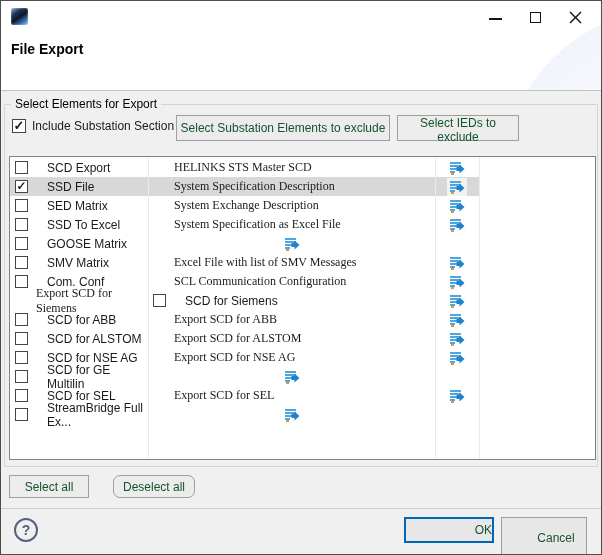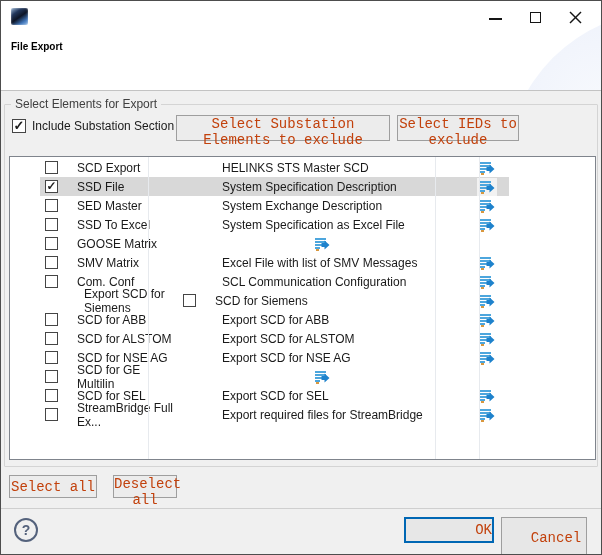--- a/index.html
+++ b/index.html
@@ -25,75 +25,75 @@
   .app-icon {
     position:absolute; left:10px; top:7px; width:17px; height:17px; border-radius:2px;
     background: linear-gradient(145deg,#9db8d6 0%, #22375c 28%, #0d1526 52%, #3f74b8 78%, #9cc2ea 100%);
     box-shadow: inset 0 0 2px rgba(255,255,255,.6);
   }
   .win-controls { position:absolute; right:6px; top:0; height:32px; display:flex; }
   .wc { width:40px; height:32px; display:flex; align-items:center; justify-content:center; cursor:default; }
   .min-glyph { width:13px; height:2px; background:#151515; margin-top:4px; }
   .max-glyph { width:11px; height:11px; border:1.5px solid #151515; background:transparent; }
   .x-glyph { width:13px; height:13px; }
-  .dlg-title { position:absolute; left:10px; top:40px; font-size:10px; font-weight:bold; color:#000; }
+  .dlg-title { position:absolute; left:10px; top:40px; font-size:14px; font-weight:bold; color:#000; }
 
   
   .content { position:absolute; left:0; top:91px; width:600px; height:462px; background:#f0f0f0; }
 
   .groupbox {
     position:absolute; left:3px; top:12px; width:594px; height:363px;
     border:1px solid #d4d4d4; border-radius:1px;
   }
   .group-label {
-    position:absolute; left:6px; top:-8px; background:#f0f0f0; padding:0 4px; color:#404040;
+    position:absolute; left:6px; top:-8px; background:#f0f0f0; padding:0 4px; color:#000000;
   }
 
   .cb {
     display:inline-flex; align-items:center; justify-content:center;
     width:14px; height:14px; background:#fff; border:1px solid #454545; flex:0 0 auto;
   }
   .cb .check { font-size:13px; line-height:12px; color:#1c1c1c; font-weight:bold; }
 
   .include-row {
     position:absolute; left:11px; top:27px; display:flex; align-items:center; gap:6px;
   }
 
   .btn {
-    font-family:Liberation Mono, monospace; font-size:14px; color:#c2410c;
+    font-family:Liberation Sans, sans-serif; font-size:12px; color:#14532d;
     background:#ececec; border:1px solid #9e9e9e; cursor:default;
   }
   .btn-excl-sub { position:absolute; left:175px; top:23px; width:214px; height:26px; }
   .btn-excl-ied { position:absolute; left:396px; top:23px; width:122px; height:26px; }
 
   
   .table {
     position:absolute; left:8px; top:64px; width:587px; height:304px;
     background:#ffffff; border:1px solid #7f848c; overflow:hidden;
   }
   .col-line { position:absolute; top:0; bottom:0; width:1px; background:#e7eaee; z-index:3; pointer-events:none; }
   .l1 { left:138px; } .l2 { left:425px; } .l3 { left:469px; }
   .rows { position:absolute; left:0; top:1px; right:0; }
   .trow {
     position:relative; display:grid; grid-template-columns:138px 287px 44px 1fr;
-    height:19px; align-items:center; z-index:1;margin-left:30px;
+    height:19px; align-items:center; z-index:1;
   }
   .cell { height:19px; display:flex; align-items:center; }
   .c-name { padding-left:5px; gap:19px; }
   .row-cb { width:13px; height:13px; }
   .row-cb .check { font-size:12px; line-height:11px; }
-  .c-desc { padding-left:44px; }
+  .c-desc { padding-left:26px;font-family:Liberation Serif, serif; }
   .c-icon { justify-content:center; }
   .icon-wrap { display:flex; align-items:center; justify-content:center; width:20px; height:18px; }
   .trow.selected .c-name, .trow.selected .c-desc, .trow.selected .c-icon { background:#d8d8d8; }
   .trow.selected .icon-wrap { background:#f2f2f2; }
 
   
-  .btn-select-all   { position:absolute; left:8px;   top:383px; width:88px; height:23px; }
-  .btn-deselect-all { position:absolute; left:112px; top:383px; width:64px; height:23px; }
+  .btn-select-all   { position:absolute; left:8px;   top:383px; width:80px; height:23px; }
+  .btn-deselect-all { position:absolute; left:112px; top:383px; width:82px; height:23px;border-radius:7px; }
 
   .footer-sep { position:absolute; left:0; top:416px; width:600px; height:1px; background:#cfcfcf; }
 
   .help-btn {
     position:absolute; left:13px; top:426px; width:24px; height:24px; border-radius:50%;
     border:2px solid #54627c; color:#54627c; display:flex; align-items:center; justify-content:center;
     font-size:14px; font-weight:bold; background:transparent; cursor:default;
   }
   .btn-ok {
     position:absolute; left:403px; top:425px; width:90px; height:26px;
@@ -195,21 +195,21 @@
         </svg>
       </span>
     </div>
     <div class="cell c-empty"></div>
   </div>
           <div class="trow">
     <div class="cell c-name">
       <span class="cb row-cb">
         <span class="check"></span>
       </span>
-      <span>SED Master</span>
+      <span>SED Matrix</span>
     </div>
     <div class="cell c-desc">
       <span>System Exchange Description</span>
     </div>
     <div class="cell c-icon">
       <span class="icon-wrap">
         <svg width="16" height="16" viewBox="0 0 16 16">
           <rect x="1" y="2" width="11" height="2" fill="#4da6dd"></rect>
           <rect x="1" y="5" width="11" height="2" fill="#4da6dd"></rect>
           <rect x="1" y="8" width="7" height="2" fill="#4da6dd"></rect>
@@ -454,23 +454,20 @@
       </span>
     </div>
     <div class="cell c-empty"></div>
   </div>
           <div class="trow">
     <div class="cell c-name">
       <span class="cb row-cb">
         <span class="check"></span>
       </span>
       <span>StreamBridge Full Ex...</span>
-    </div>
-    <div class="cell c-desc">
-      <span>Export required files for StreamBridge</span>
     </div>
     <div class="cell c-icon">
       <span class="icon-wrap">
         <svg width="16" height="16" viewBox="0 0 16 16">
           <rect x="1" y="2" width="11" height="2" fill="#4da6dd"></rect>
           <rect x="1" y="5" width="11" height="2" fill="#4da6dd"></rect>
           <rect x="1" y="8" width="7" height="2" fill="#4da6dd"></rect>
           <rect x="1" y="11" width="5" height="2" fill="#4da6dd"></rect>
           <polygon points="7.5,7 10.5,7 10.5,4.5 15.5,9 10.5,13.5 10.5,11 7.5,11" fill="#1e82cc"></polygon>
           <rect x="2" y="13" width="3" height="2" fill="#d9983f"></rect>

